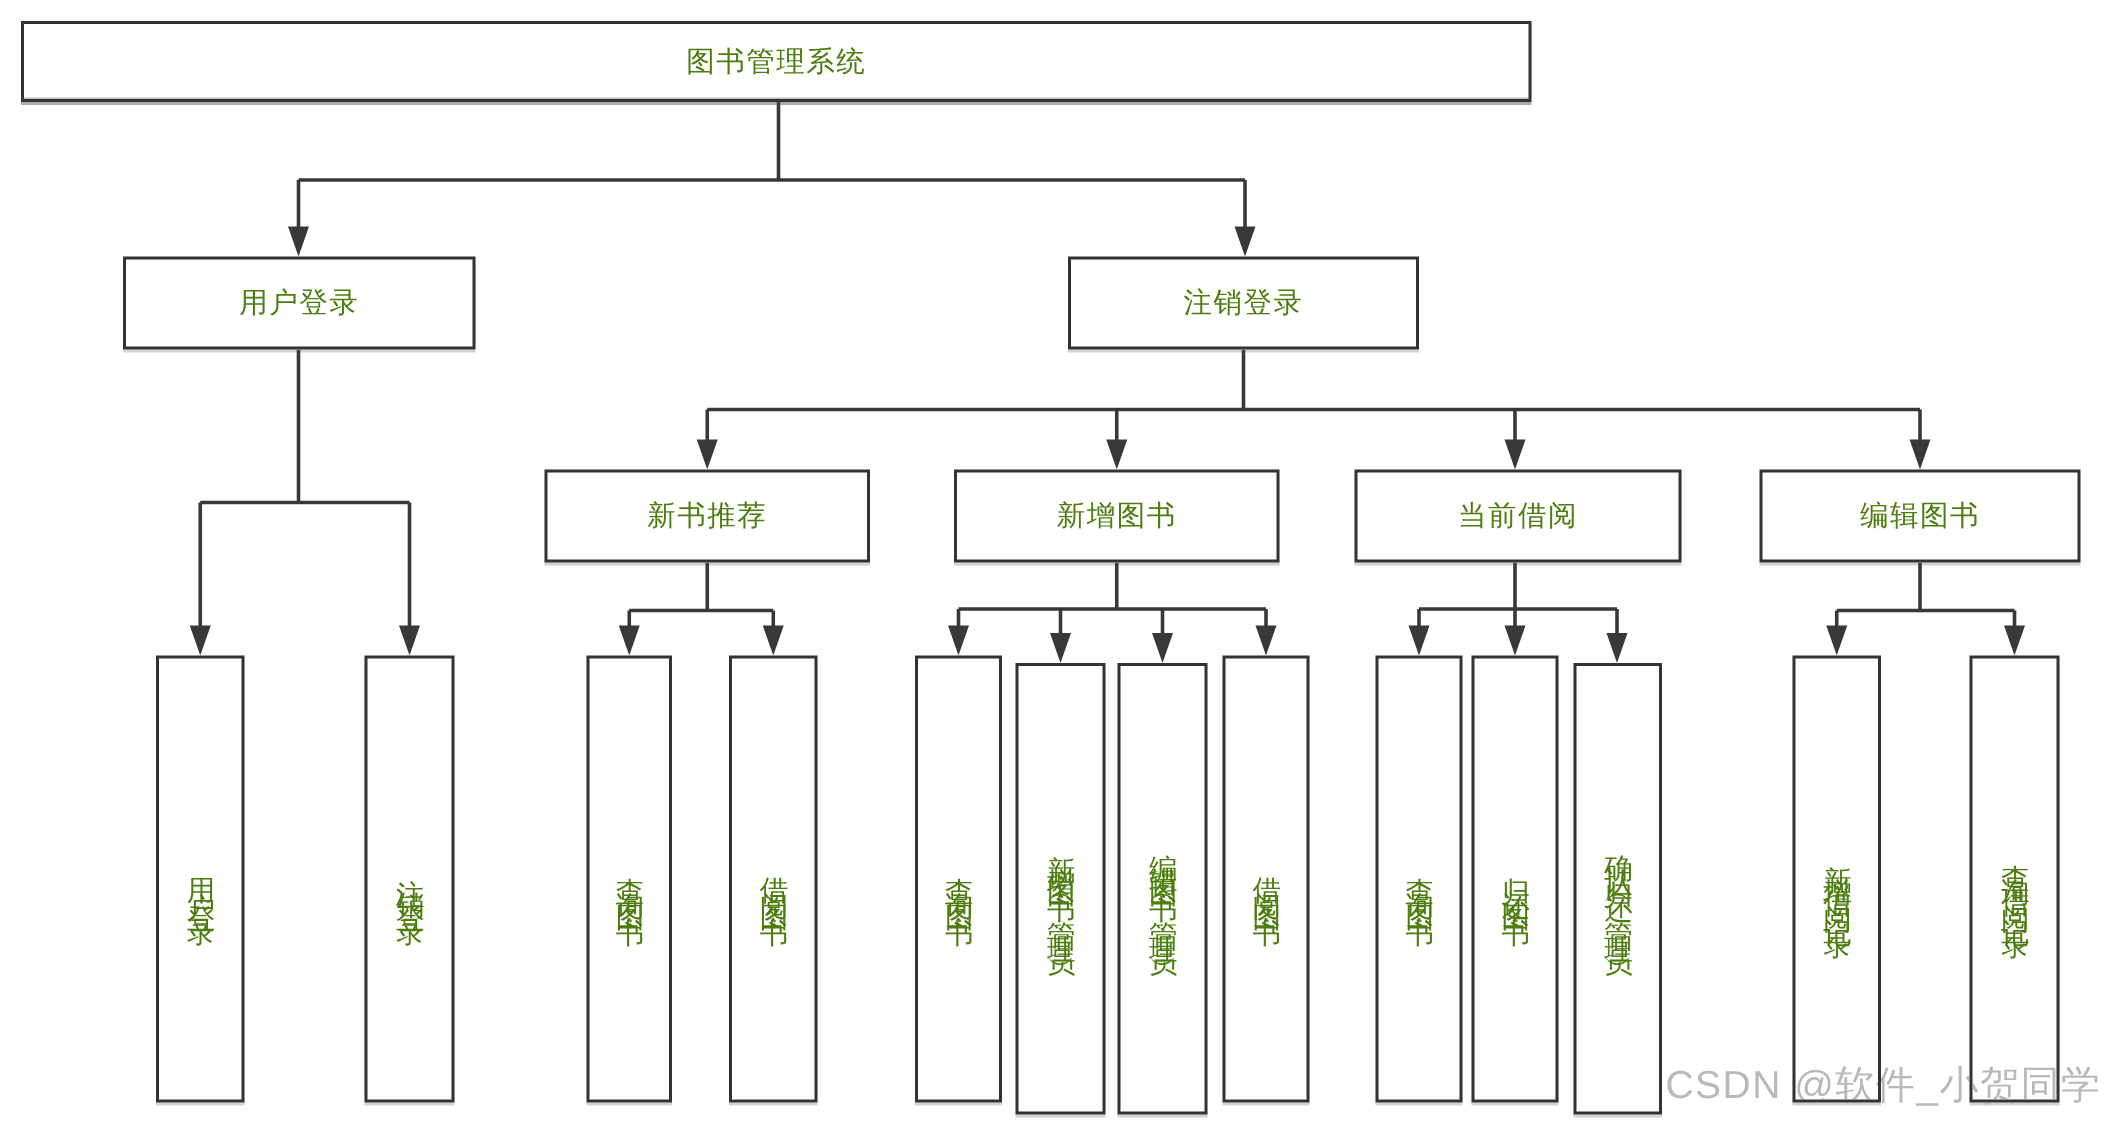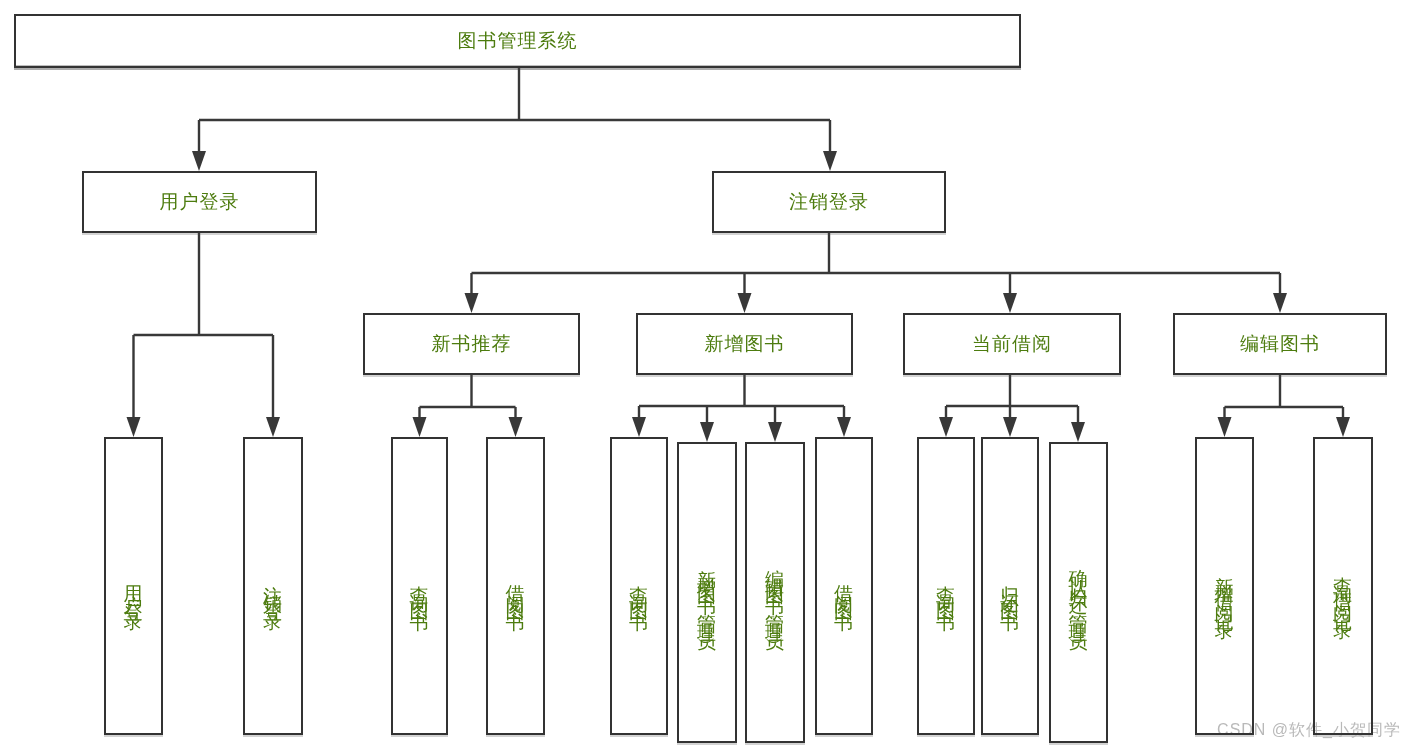--- a/index.html
+++ b/index.html
@@ -16,21 +16,21 @@
     z-index:2;
   }
   .vbox{
     writing-mode:vertical-rl;text-orientation:mixed;
     font-size:19px;letter-spacing:9px;line-height:1;
     padding-top:4px;
   }
   .root-box{border-width:2px;box-shadow:0 2px 0 rgba(70,70,70,0.45), inset 0 -1px 0 rgba(70,70,70,0.35)}
   .watermark{
     position:absolute;right:4px;bottom:6px;
-    font-size:16px;letter-spacing:1px;color:#b9b9b9;
+    font-size:26px;letter-spacing:1px;color:#b9b9b9;
     mix-blend-mode:darken;z-index:3;white-space:nowrap;margin-top:24px;
   }
 </style>
 </head>
 <body>
 
 <div class="canvas">
 
   <svg class="wires" viewBox="0 0 1405 747" aria-hidden="true">
     <g stroke="#383838" stroke-width="2.4" fill="none">

